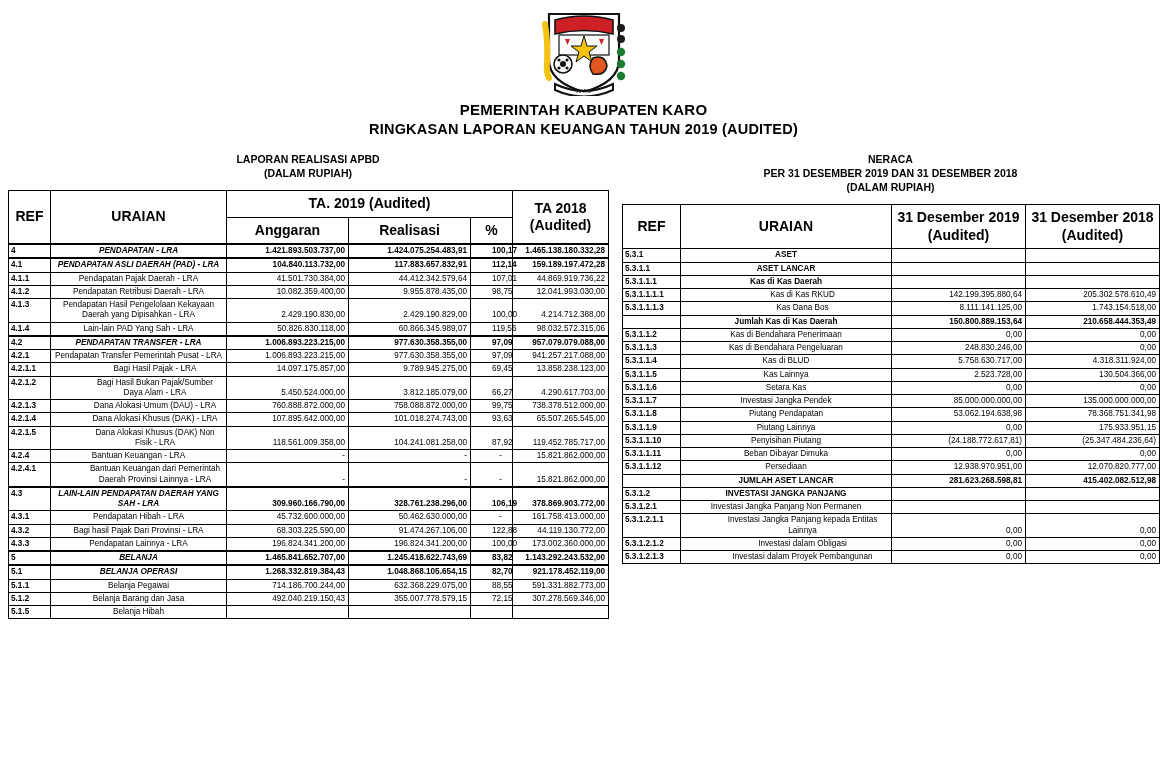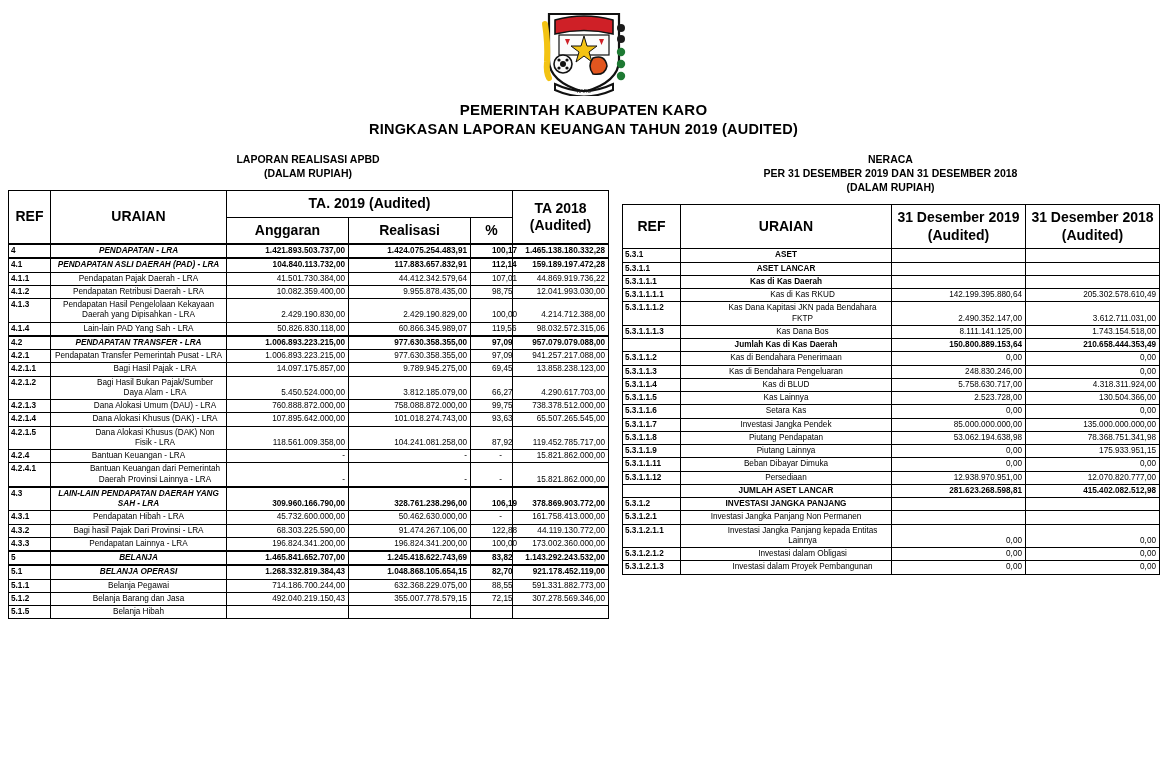--- a/index.html
+++ b/index.html
@@ -398,26 +398,20 @@
             <td class="c-num"></td>
             <td class="c-num"></td>
           </tr>
           <tr>
             <td class="c-ref">5.3.1.1.1.1</td>
             <td class="c-desc ind2">Kas di Kas RKUD</td>
             <td class="c-num">142.199.395.880,64</td>
             <td class="c-num">205.302.578.610,49</td>
           </tr>
           <tr>
-            <td class="c-ref">5.3.1.1.1.2</td>
-            <td class="c-desc ind2">Kas Dana Kapitasi JKN pada Bendahara FKTP</td>
-            <td class="c-num">2.490.352.147,00</td>
-            <td class="c-num">3.612.711.031,00</td>
-          </tr>
-          <tr>
             <td class="c-ref">5.3.1.1.1.3</td>
             <td class="c-desc ind2">Kas Dana Bos</td>
             <td class="c-num">8.111.141.125,00</td>
             <td class="c-num">1.743.154.518,00</td>
           </tr>
           <tr class="bold-all">
             <td class="c-ref"></td>
             <td class="c-desc ind1">Jumlah Kas di Kas Daerah</td>
             <td class="c-num">150.800.889.153,64</td>
             <td class="c-num">210.658.444.353,49</td>
@@ -464,20 +458,26 @@
             <td class="c-num">53.062.194.638,98</td>
             <td class="c-num">78.368.751.341,98</td>
           </tr>
           <tr>
             <td class="c-ref">5.3.1.1.9</td>
             <td class="c-desc ind1">Piutang Lainnya</td>
             <td class="c-num">0,00</td>
             <td class="c-num">175.933.951,15</td>
           </tr>
           <tr>
+            <td class="c-ref">5.3.1.1.10</td>
+            <td class="c-desc ind1">Penyisihan Piutang</td>
+            <td class="c-num">(24.188.772.617,81)</td>
+            <td class="c-num">(25.347.484.236,64)</td>
+          </tr>
+          <tr>
             <td class="c-ref">5.3.1.1.11</td>
             <td class="c-desc ind1">Beban Dibayar Dimuka</td>
             <td class="c-num">0,00</td>
             <td class="c-num">0,00</td>
           </tr>
           <tr>
             <td class="c-ref">5.3.1.1.12</td>
             <td class="c-desc ind1">Persediaan</td>
             <td class="c-num">12.938.970.951,00</td>
             <td class="c-num">12.070.820.777,00</td>

